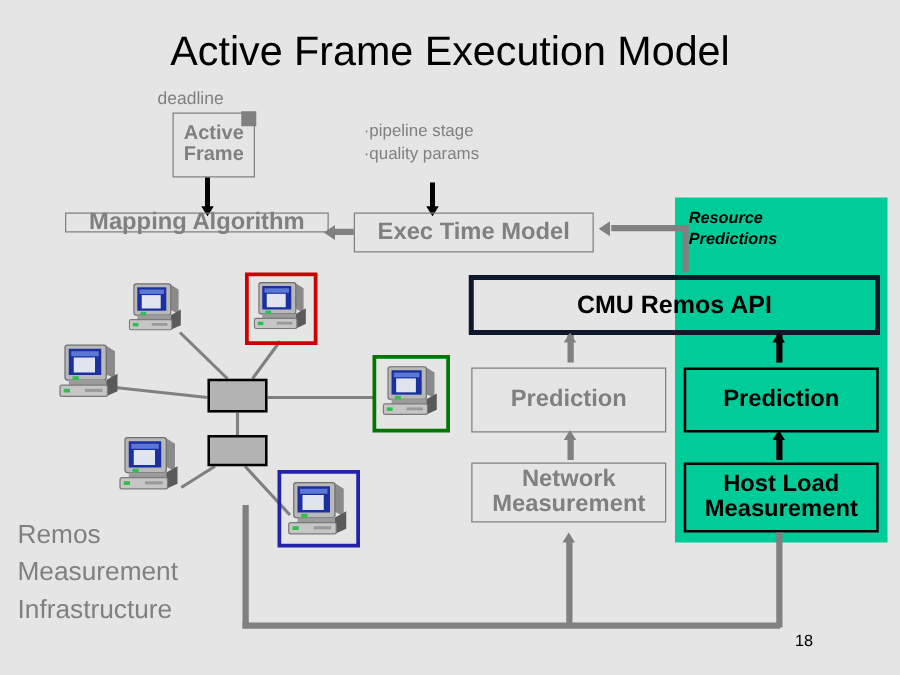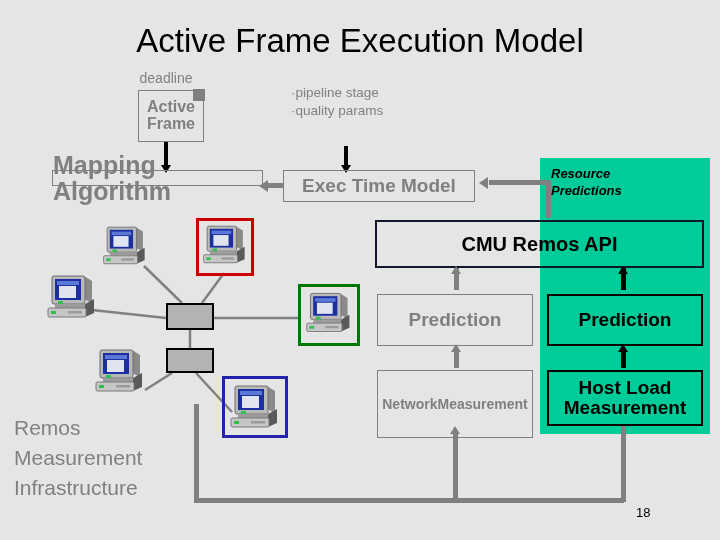--- a/index.html
+++ b/index.html
@@ -43,21 +43,21 @@
     border: 1px solid #808080;
     color: #808080;
     background: transparent;
   }
   .box-black-on-green {
     border: 2px solid #000000;
     color: #000000;
     background: #00cc99;
   }
   .box-api {
-    border: 2px solid #0f172a;
+    border: 4px solid #0f172a;
     color: #000000;
     background: transparent;
   }
   
   .green-panel {
     position: absolute;
     left: 540px;
     top: 158px;
     width: 170px;
     height: 276px;
@@ -73,37 +73,36 @@
     font-weight: bold;
     color: #000000;
     line-height: 1.28;
   }
   
   .deadline-label {
     position: absolute;
     left: 126px;
     top: 70px;
     width: 80px;
-    text-align: center;
     font-size: 14px;
     color: #808080;
   }
   .af-corner {
     position: absolute;
     left: 193px;
     top: 89px;
     width: 12px;
     height: 12px;
     background: #808080;
   }
   
   .bullets {
     position: absolute;
     left: 291px;
-    top: 84px;
+    top: 96px;
     width: 200px;
     font-size: 13.5px;
     color: #808080;
     line-height: 1.32;
   }
   
   .v-line {
     position: absolute;
     background: #000000;
   }
@@ -199,21 +198,21 @@
   <div class="arrow-down-black" style="left:161px; top:165px;"></div>
 
   <div class="bullets">
     <div>·pipeline stage</div>
     <div>·quality params</div>
   </div>
 
   <div class="v-line" style="left:344px; top:146px; width:4px; height:22px;"></div>
   <div class="arrow-down-black" style="left:341px; top:165px;"></div>
 
-  <div class="box box-gray" style="left:52px; top:170px; width:211px; height:16px; font-size:25px;">
+  <div class="box box-gray" style="left:52px; top:170px; width:211px; height:16px; font-size:19px;">
     <span>Mapping Algorithm</span>
   </div>
 
   <div class="box box-gray" style="left:283px; top:170px; width:192px; height:32px; font-size:19px;">
     <span>Exec Time Model</span>
   </div>
 
   <div class="gray-seg" style="left:267px; top:183px; width:16px; height:5px;"></div>
   <div class="arrow-left-gray" style="left:259px; top:180px;"></div>
 
@@ -236,21 +235,21 @@
   <div class="v-line" style="left:621px; top:268px; width:5px; height:22px;"></div>
   <div class="arrow-up-black" style="left:618px; top:266px;"></div>
 
   <div class="box box-gray" style="left:377px; top:294px; width:156px; height:52px; font-size:19px;">
     <span>Prediction</span>
   </div>
 
   <div class="gray-seg" style="left:454px; top:350px; width:5px; height:18px;"></div>
   <div class="arrow-up-gray" style="left:451px; top:344px;"></div>
 
-  <div class="box box-gray" style="left:377px; top:370px; width:156px; height:68px; font-size:14px; flex-direction:row;">
+  <div class="box box-gray" style="left:377px; top:370px; width:156px; height:48px; font-size:19px; flex-direction:column;">
     <span>Network</span>
     <span>Measurement</span>
   </div>
 
   <div class="box box-black-on-green" style="left:547px; top:294px; width:156px; height:52px; font-size:19px;">
     <span>Prediction</span>
   </div>
 
   <div class="v-line" style="left:621px; top:350px; width:5px; height:18px;"></div>
   <div class="arrow-up-black" style="left:618px; top:344px;"></div>

